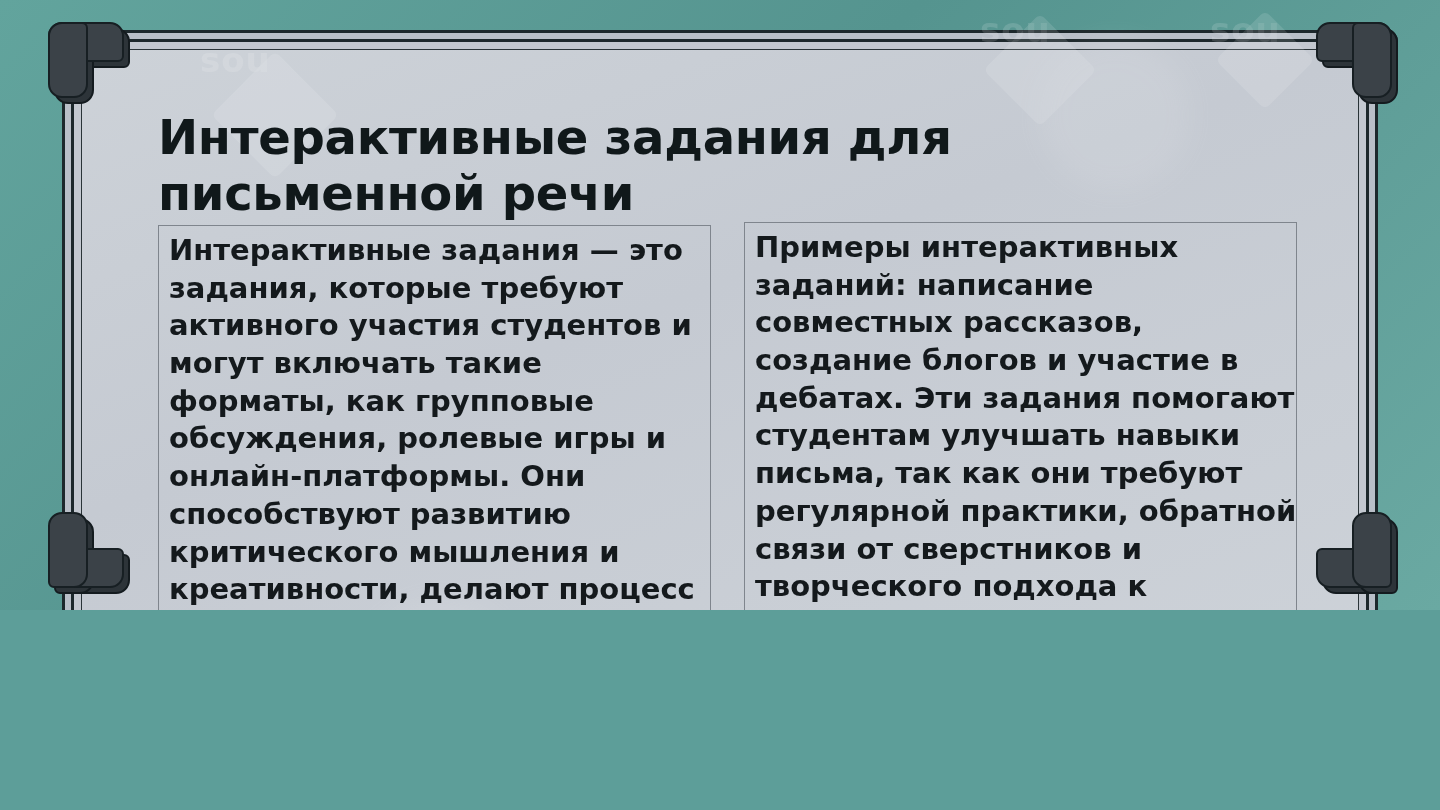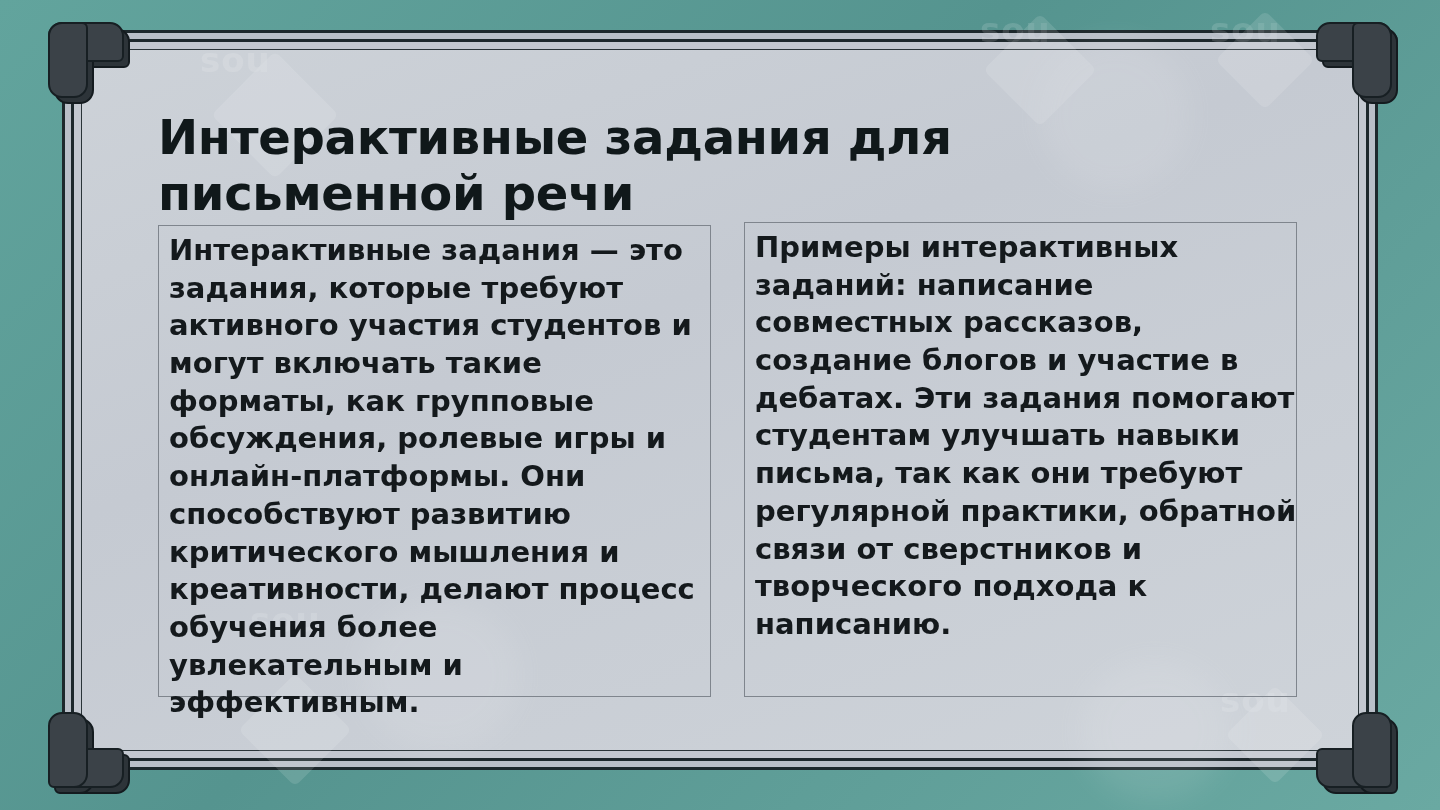--- a/index.html
+++ b/index.html
@@ -12,21 +12,21 @@
   }
   body {
     font-family: "DejaVu Sans", "Liberation Sans", sans-serif;
     background: #5d9e99;
   }
 
   
   .slide-stage {
     position: relative;
     width: 1440px;
-    height: 810px;
+    height: 610px;
     overflow: hidden;
     background: linear-gradient(135deg, #62a49d 0%, #55948f 45%, #6aa9a2 100%);
   }
 
   
   .watermark-layer {
     position: absolute;
     inset: 0;
     pointer-events: none;
     z-index: 6;

